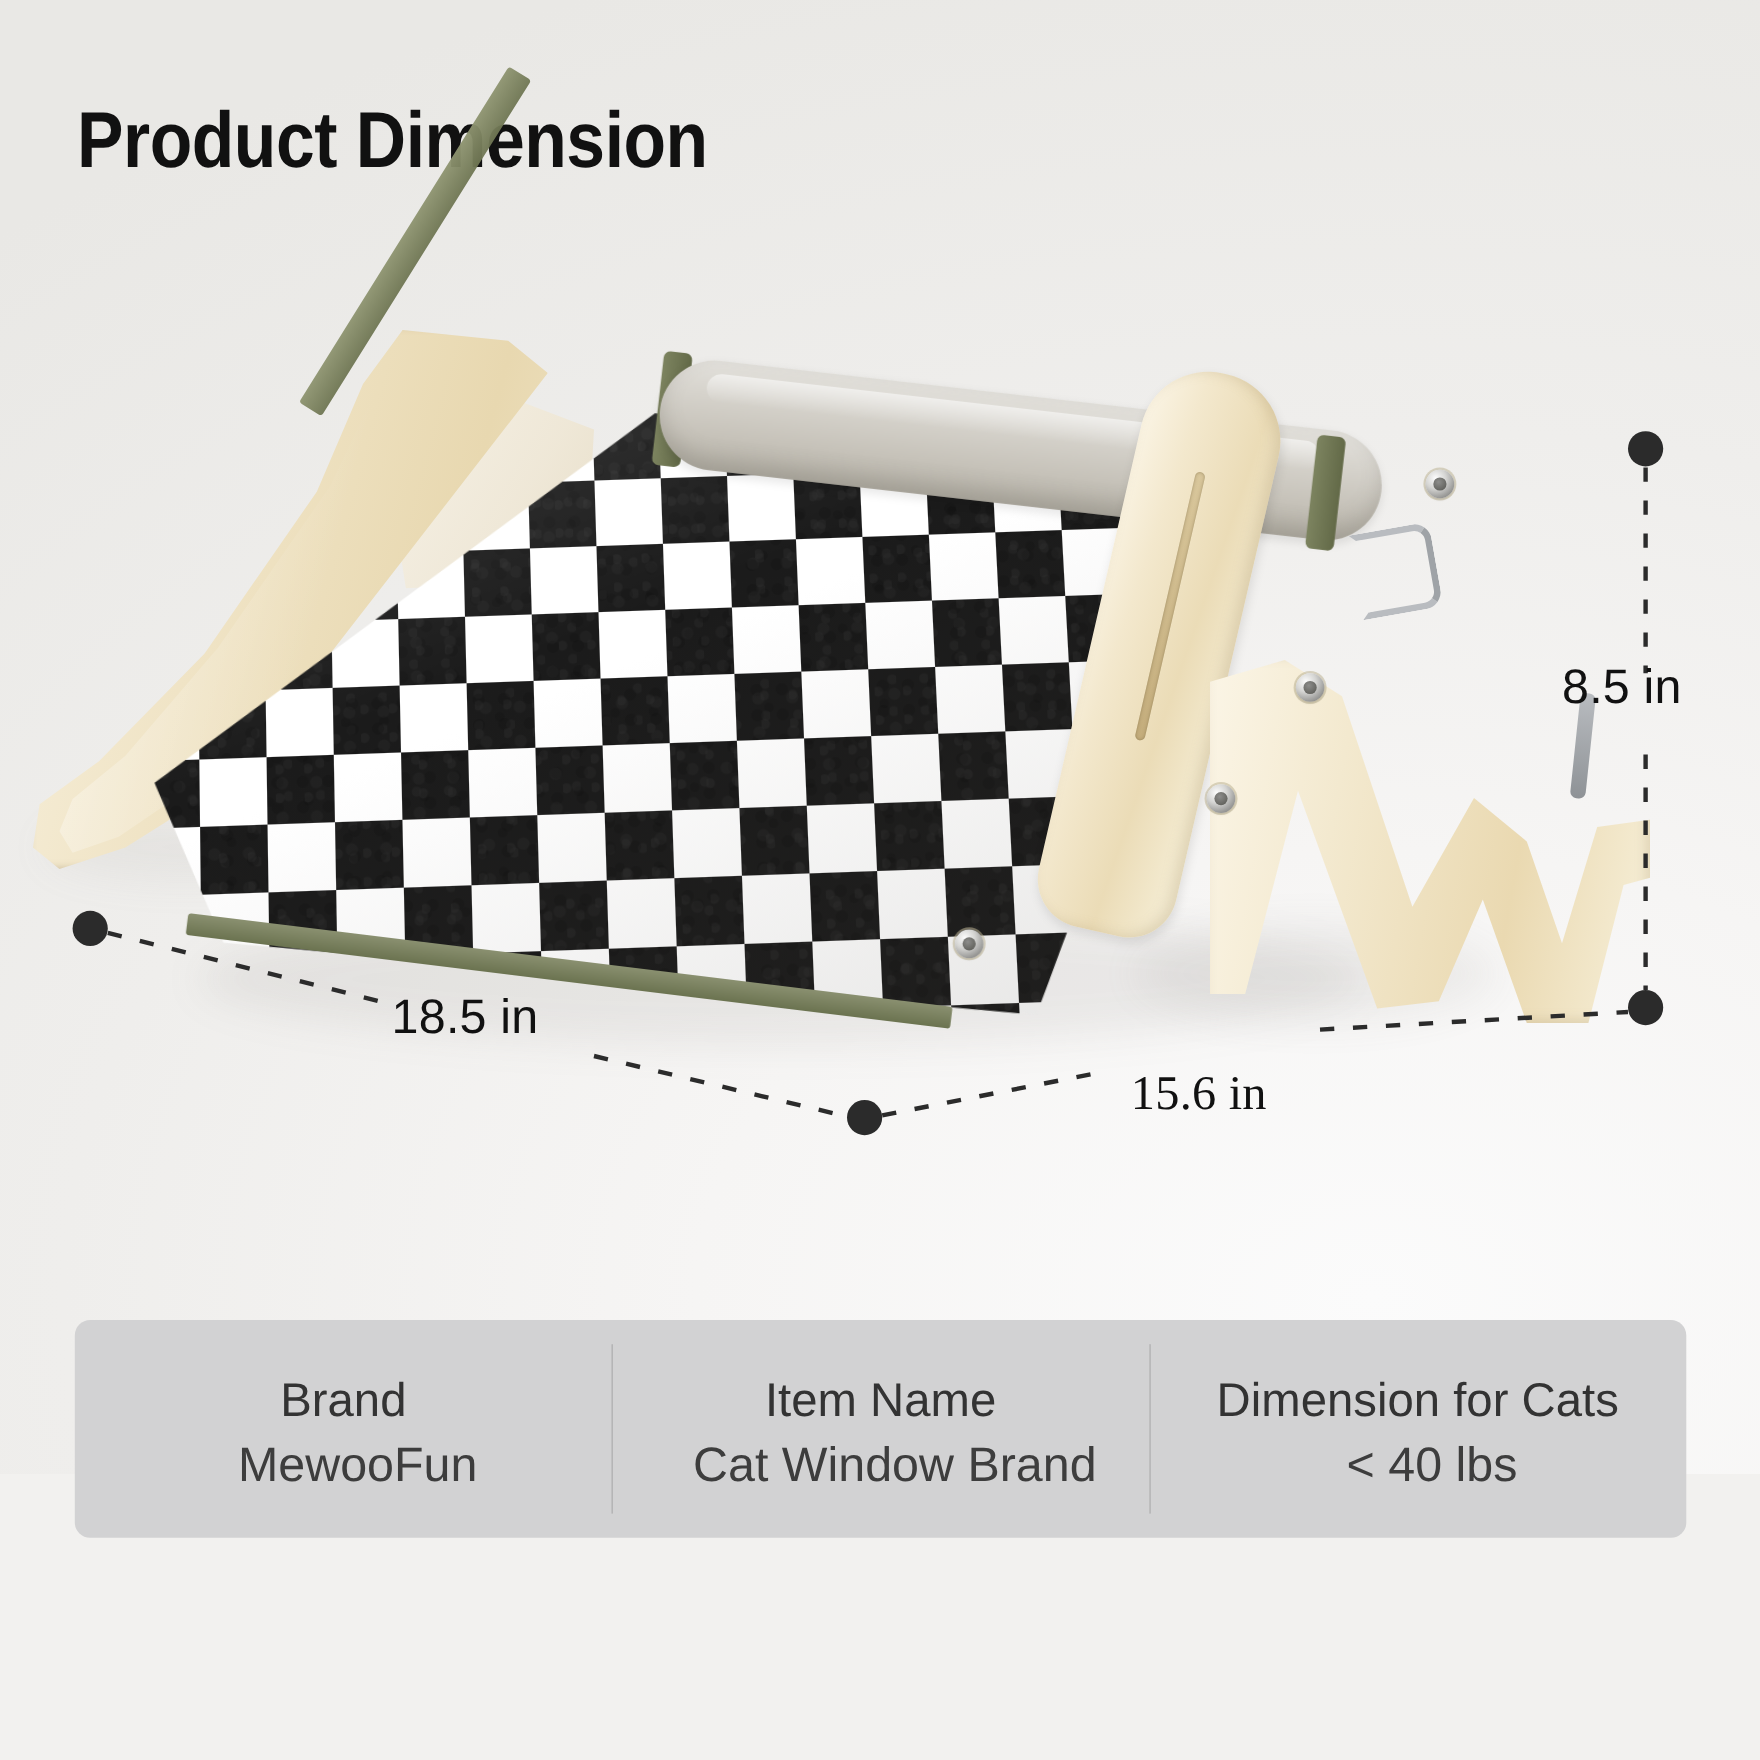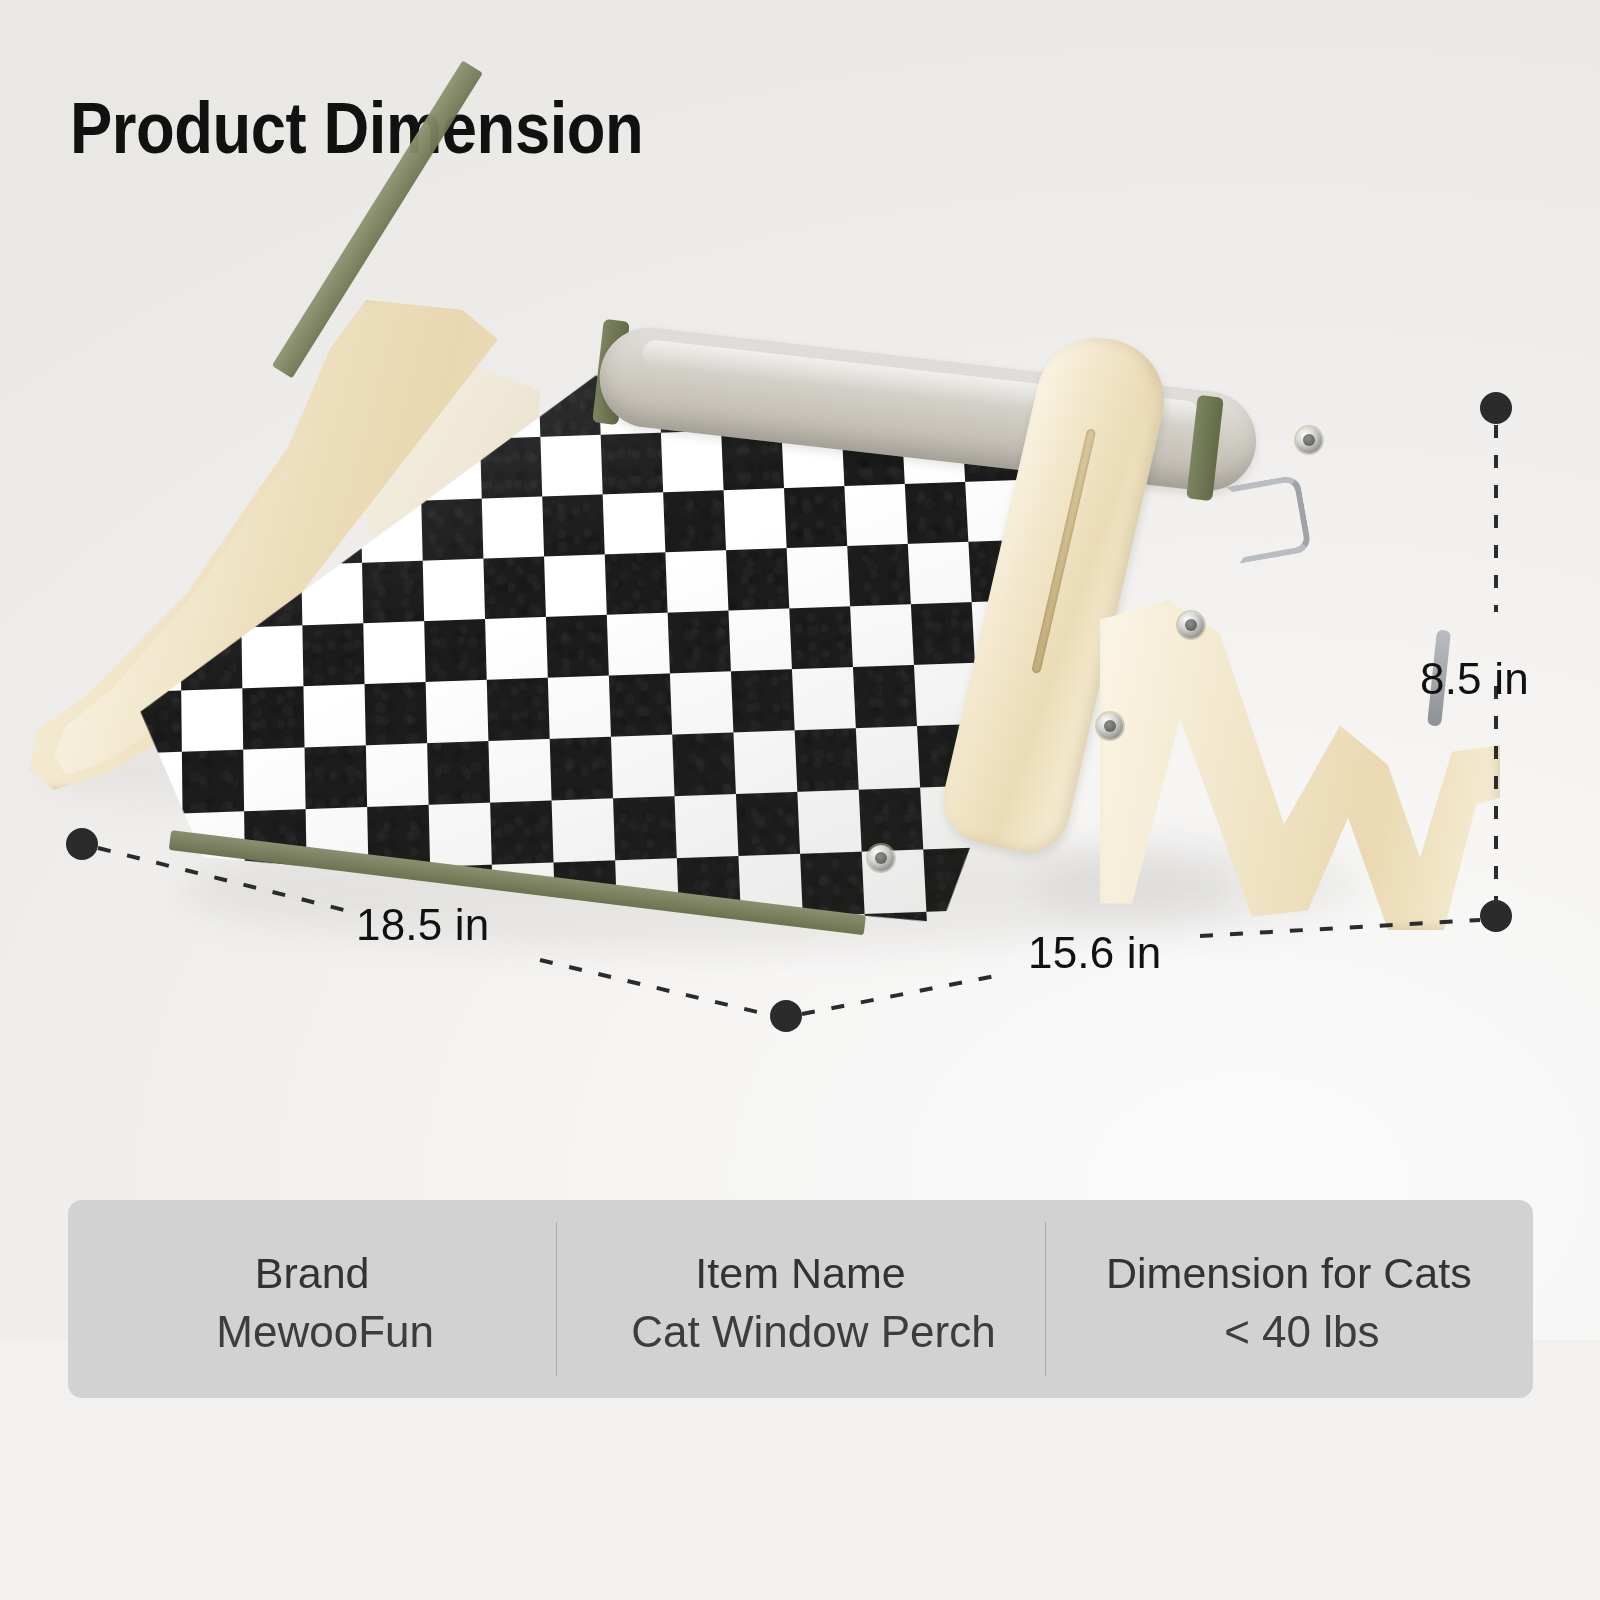--- a/index.html
+++ b/index.html
@@ -400,34 +400,34 @@
     </g>
 
     <g>
       <line x1="802" y1="1014" x2="1000" y2="975" stroke="#2b2b2b" stroke-width="4" stroke-dasharray="13 17"></line>
       <line x1="1200" y1="936" x2="1480" y2="920" stroke="#2b2b2b" stroke-width="4" stroke-dasharray="13 17"></line>
     </g>
 
     <circle cx="786" cy="1016" r="16" fill="#2b2b2b"></circle>
   </svg>
 
-  <div class="dim-label" style="left:1420px; top:654px;">8.5 in</div>
+  <div class="dim-label" style="left:1420px; top:600px;">8.5 in</div>
   <div class="dim-label" style="left:356px; top:900px;">18.5 in</div>
-  <div class="dim-label" style="left:1028px; top:928px;">15.6 in</div>
+  <div class="dim-label" style="left:1028px; top:968px;font-family:Liberation Serif, serif;">15.6 in</div>
 
   <div id="info-panel">
 
     <div class="info-cell">
       <div class="info-head">Brand</div>
       <div class="info-val">MewooFun</div>
     </div>
 
     <div class="info-cell">
       <div class="info-head">Item Name</div>
-      <div class="info-val">Cat Window Perch</div>
+      <div class="info-val">Cat Window Brand</div>
     </div>
 
     <div class="info-cell">
       <div class="info-head">Dimension for Cats</div>
       <div class="info-val">&lt; 40 lbs</div>
     </div>
 
   </div>
 
 </div>

